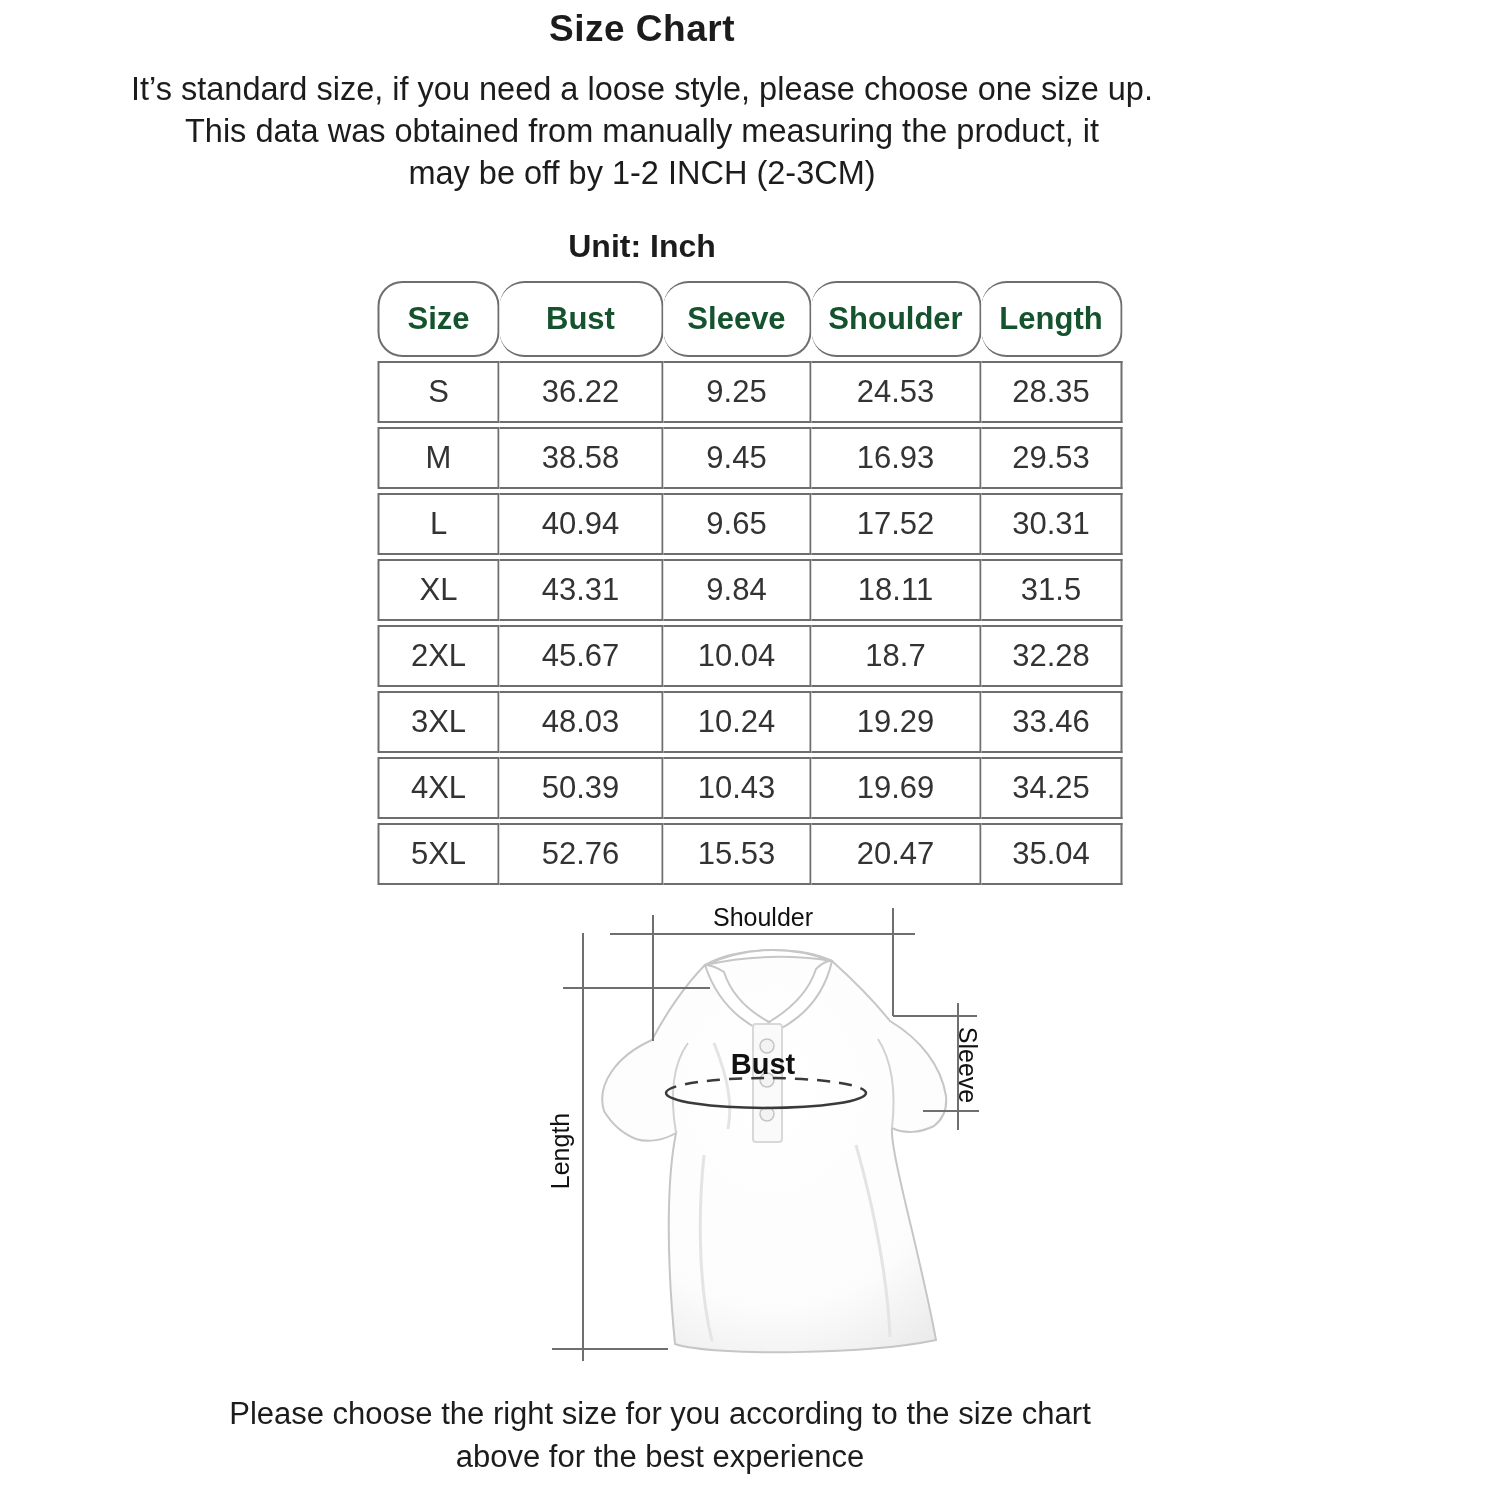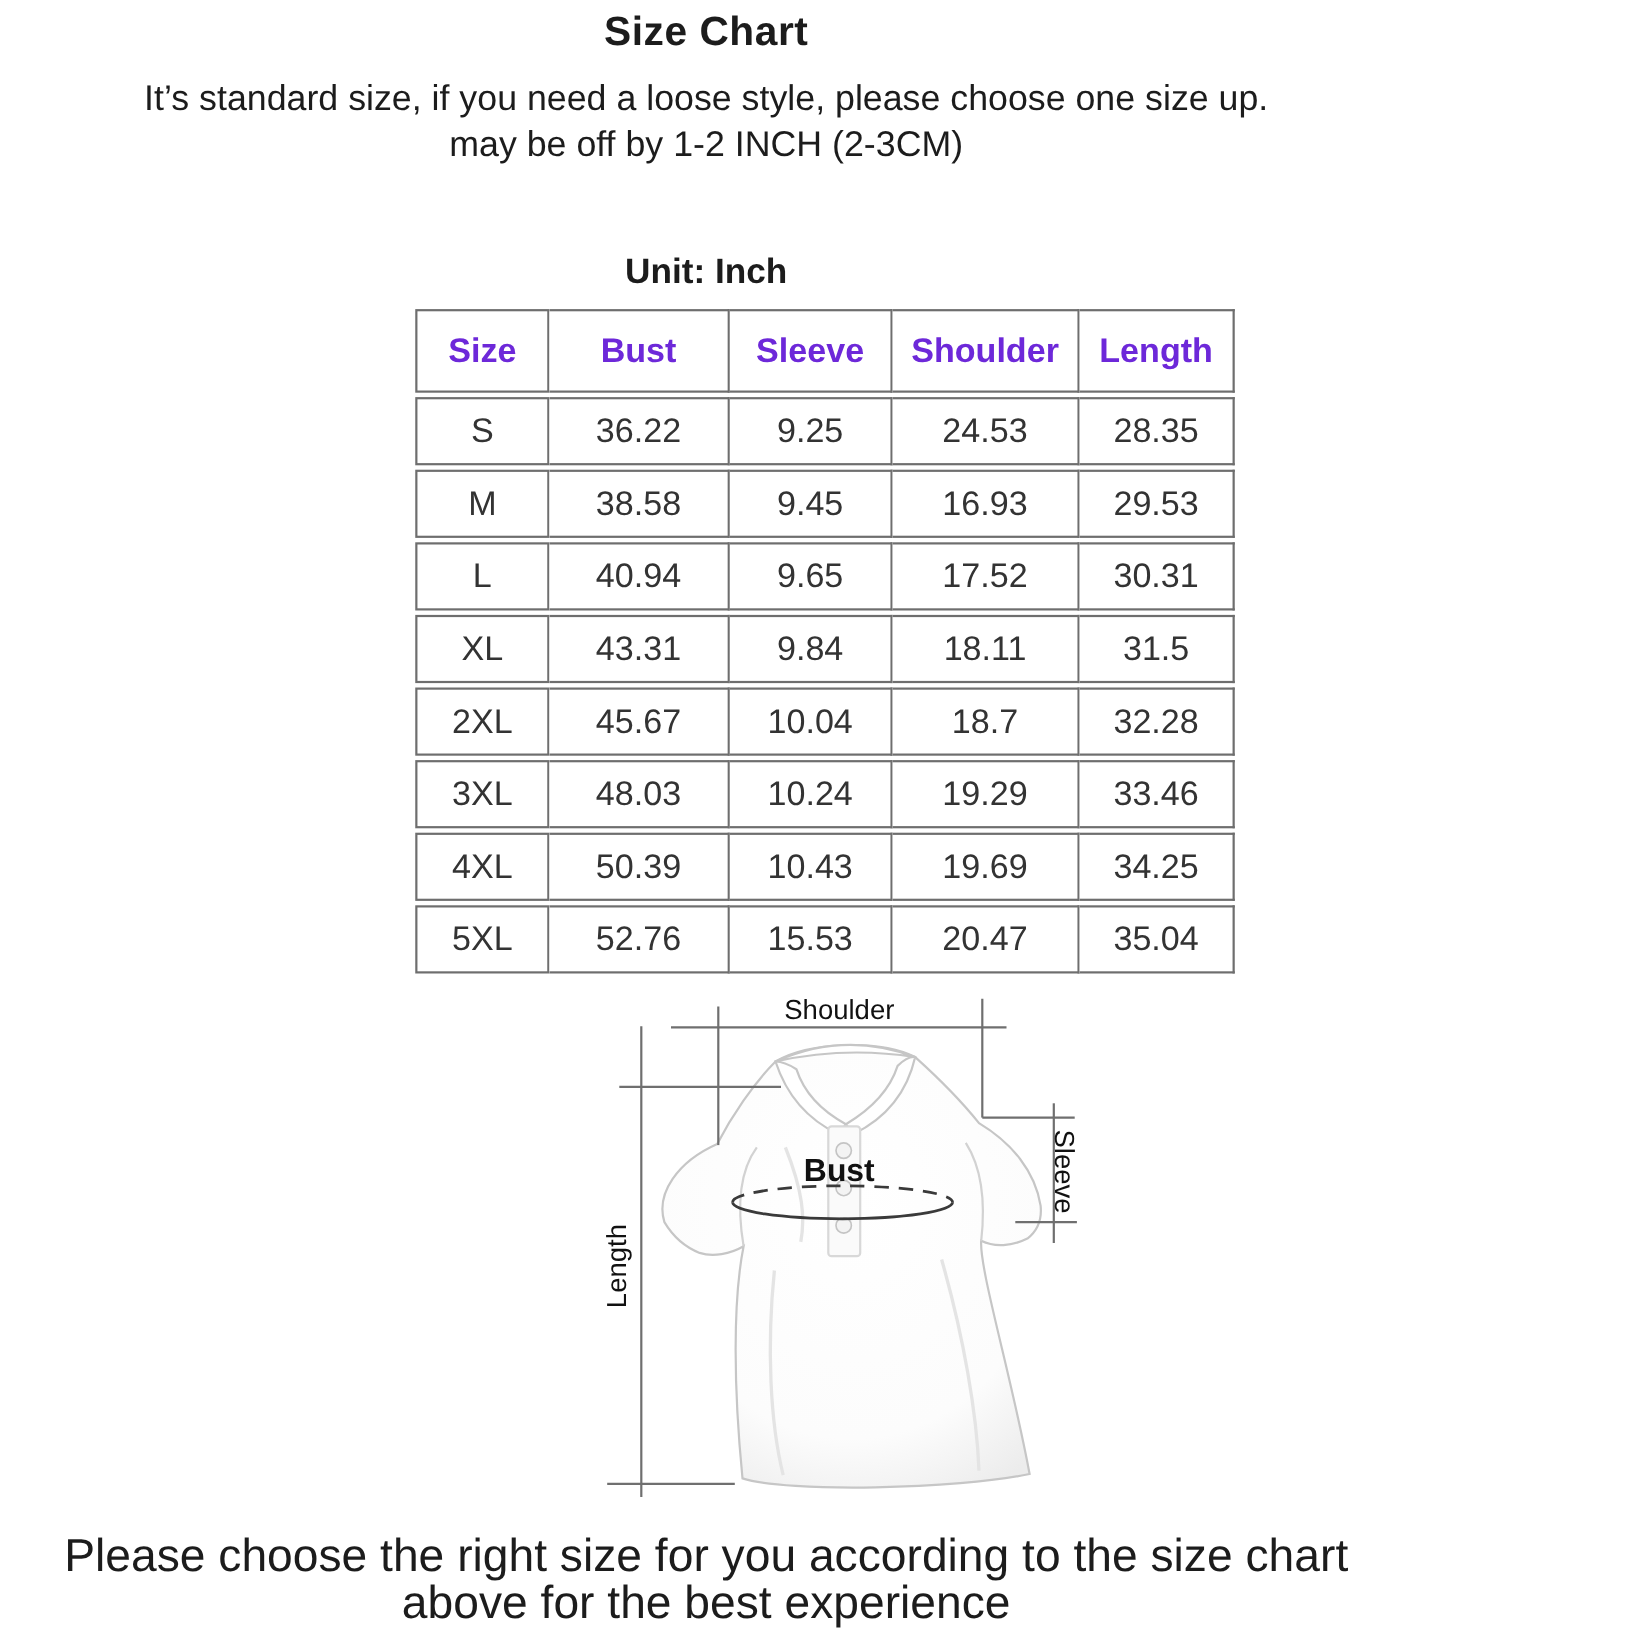--- a/index.html
+++ b/index.html
@@ -18,47 +18,48 @@
   table#size-table{
     position:absolute;top:277px;left:50%;transform:translateX(-50%);
     border-collapse:separate;border-spacing:0 4px;table-layout:fixed;
   }
   #size-table th,#size-table td{
     border:2px solid #6e6e6e;box-sizing:border-box;
     text-align:center;vertical-align:middle;background:#fff;
     white-space:nowrap;
   }
   #size-table th+th,#size-table td+td{border-left:none;}
-  #size-table th{font-size:31px;font-weight:700;height:76px;color:#6d28d9;}
+  #size-table th{font-size:31px;font-weight:700;height:76px;color:#14532d;border-radius:25px;}
   #size-table td{font-size:31px;font-weight:400;height:62px;color:#333;}
   #size-table col:nth-child(1){width:122px;}
   #size-table col:nth-child(2){width:164px;}
   #size-table col:nth-child(3){width:148px;}
   #size-table col:nth-child(4){width:170px;}
   #size-table col:nth-child(5){width:141px;}
 
   #diagram{position:absolute;top:893px;left:500px;width:560px;height:500px;}
   .measure-line{stroke:#6f6f6f;stroke-width:2;fill:none;}
   .bust-arc{stroke:#3a3a3a;stroke-width:2.5;fill:none;}
   .diagram-label{fill:#111;font-family:"Liberation Sans",sans-serif;font-size:25px;}
   .diagram-label-bold{fill:#111;font-family:"Liberation Sans",sans-serif;font-size:29px;font-weight:700;}
   .shirt-outline{stroke:#c6c6c6;stroke-width:2;}
   .shirt-detail{stroke:#d2d2d2;stroke-width:2;fill:none;}
   .shirt-fold{stroke:#e4e4e4;stroke-width:3;fill:none;}
 
-  #footer-note{top:1392px;font-size:42px;line-height:43px;font-weight:400;}
+  #footer-note{top:1392px;font-size:31px;line-height:43px;font-weight:400;padding-left:18px;}
   #footer-note span{display:block;}
 </style>
 </head>
 <body>
 
 <div id="page-title" class="centered">Size Chart</div>
 
 <div id="intro" class="centered">
   <span>It’s standard size, if you need a loose style, please choose one size up.</span>
+  <span>This data was obtained from manually measuring the product, it</span>
   <span>may be off by 1-2 INCH (2-3CM)</span>
 </div>
 
 <div id="unit-label" class="centered">Unit: Inch</div>
 
 <table id="size-table">
   <colgroup>
       <col>
       <col>
       <col>

